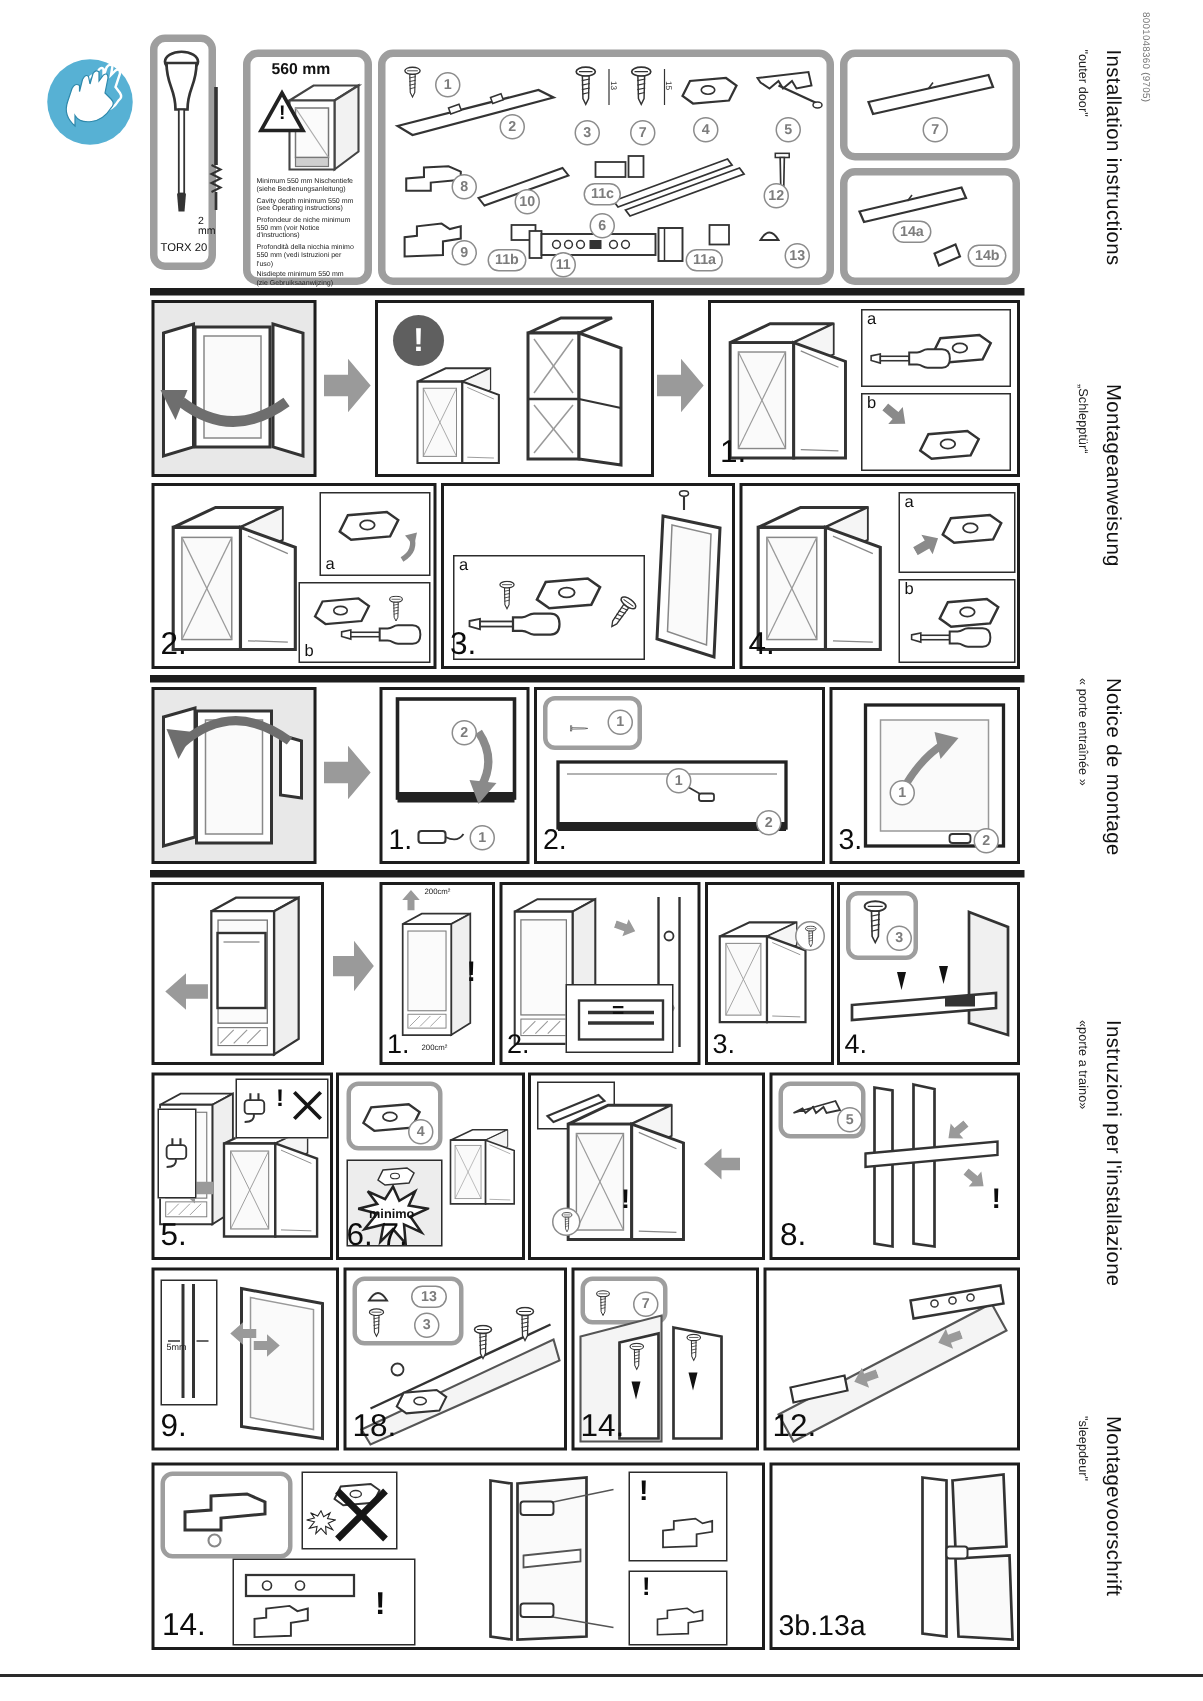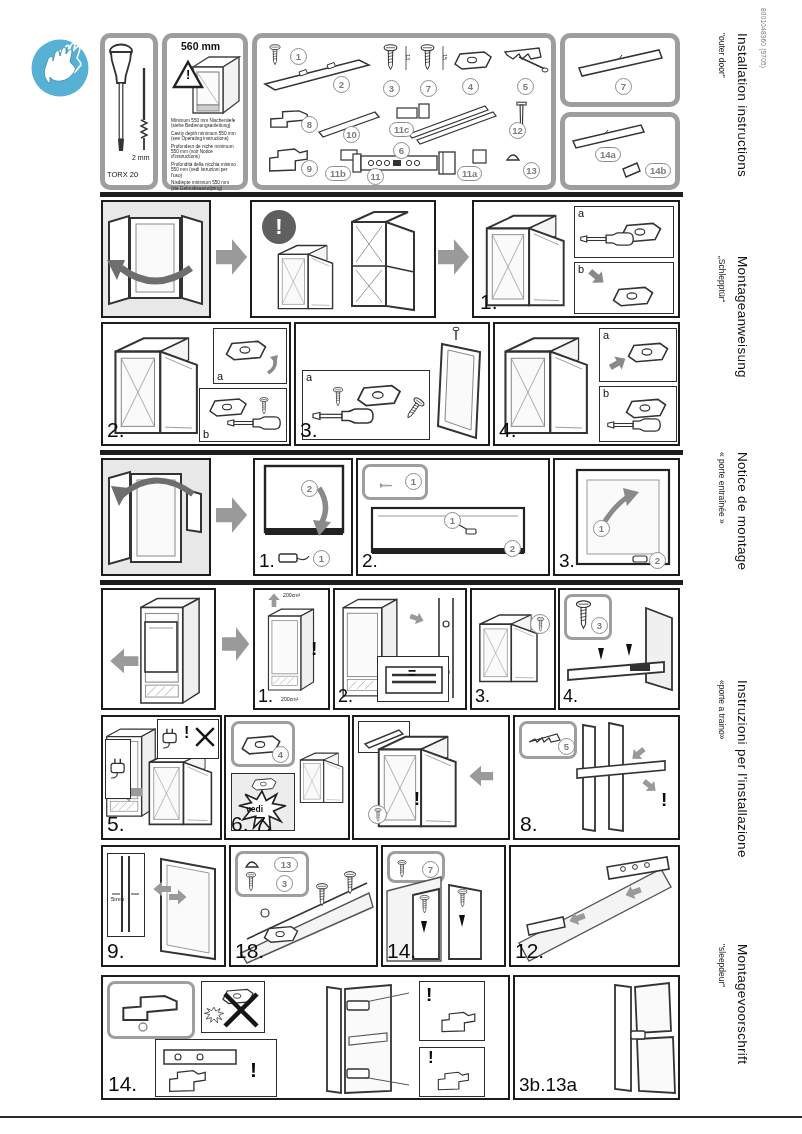--- a/index.html
+++ b/index.html
@@ -139,21 +139,21 @@
     <div class="t">Montagevoorschrift</div>
     <div class="s">"sleepdeur"</div>
   </div>
 
   <svg class="art" style="left:30px;top:38px;width:60px;height:60px" viewBox="0 0 60 60">
     <circle cx="30" cy="30" r="28.5" fill="#57b1d4"></circle>
     <path d="M31,38 q-7,-7 -4,-15 l2,-8 q2,-4 4,-2 l0,4 2,-7 q2,-4 4,-2 l0,5 2,-6 q2,-3 4,-1 l-1,6 3,-3 q3,-2 3,2 l-3,9 3,4 q2,3 -1,5 q-4,7 -11,7 q-5,0 -7,2 z" fill="none" stroke="#fff" stroke-width="1.6"></path>
     <path d="M20,46 q-8,-7 -5,-16 l3,-9 q2,-4 5,-2 l0,4 2,-8 q2,-4 4,-2 l1,5 2,-7 q2,-3 4,-1 l0,6 3,-4 q3,-2 3,2 l-2,10 4,4 q3,3 0,6 q-5,8 -13,9 q-8,1 -11,-4 z" fill="#fff" stroke="#2e88ab" stroke-width="0.8"></path>
   </svg>
 
-  <div class="gpanel" style="left:100px;top:33px;width:58px;height:157px">
+  <div class="gpanel" style="left:100px;top:23px;width:44px;height:157px">
     <svg class="art" style="left:3px;top:5px;width:27px;height:112px" viewBox="0 0 27 112">
       <ellipse cx="13" cy="8" rx="11" ry="6.5" fill="#fff" stroke="#333" stroke-width="1.8"></ellipse>
       <path d="M3,9 C3,24 9,26 9,40 L17,40 C17,26 23,24 23,9 Z" fill="#fff" stroke="#333" stroke-width="1.8"></path>
       <rect x="11.2" y="40" width="3.6" height="56" fill="#fff" stroke="#333" stroke-width="1.2"></rect>
       <polygon points="10,96 16,96 15,108 11,108" fill="#333"></polygon>
     </svg>
     <svg class="art" style="left:33px;top:30px;width:12px;height:84px" viewBox="0 0 12 84">
       <line x1="6" y1="0" x2="6" y2="52" stroke="#333" stroke-width="2.4"></line>
       <path d="M3,52 l6,3 l-6,3 l6,3 l-6,3 l6,3 l-6,3" fill="none" stroke="#333" stroke-width="1.4"></path>
       <line x1="6" y1="70" x2="6" y2="82" stroke="#333" stroke-width="1.8"></line>
@@ -590,21 +590,21 @@
         </svg>
       <span class="chip r17" style="left:38px;top:22px">4</span>
     </div>
     <div class="binset" style="left:5px;top:56px;width:64px;height:58px;background:#ededed">
       <svg class="art" style="left:14px;top:2px;width:36px;height:16px" viewBox="0 0 40 24">
           <use href="#plate"></use>
         </svg>
       <svg class="art" style="left:4px;top:16px;width:52px;height:40px" viewBox="0 0 46 38">
           <use href="#burst"></use>
         </svg>
-      <span class="click-txt" style="left:14px;top:30px">vedi</span>
+      <span class="click-txt" style="left:14px;top:30px">minimo</span>
     </div>
     <svg class="art" style="left:70px;top:12px;width:52px;height:96px" viewBox="0 0 120 130">
         <use href="#fridge"></use>
       </svg>
     <span class="step-num" style="left:5px;bottom:2px">6. 7.</span>
   </div>
 
   <div class="panel" style="left:352px;top:715px;width:158px;height:125px">
     <div class="binset" style="left:4px;top:4px;width:52px;height:32px">
       <svg class="art" style="left:4px;top:4px;width:44px;height:22px" viewBox="0 0 44 22">

